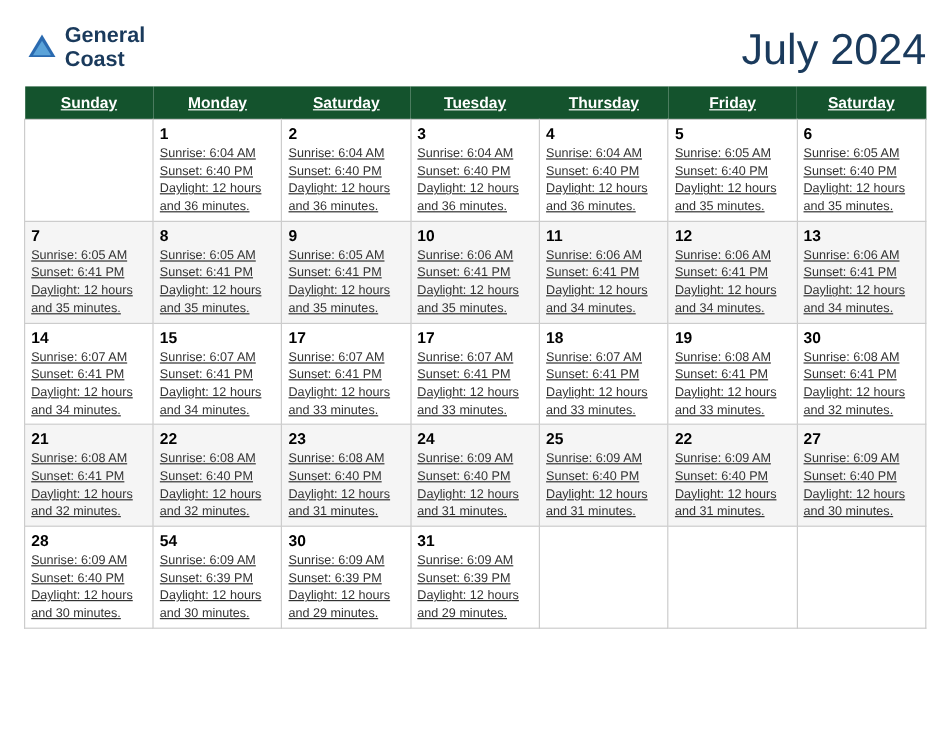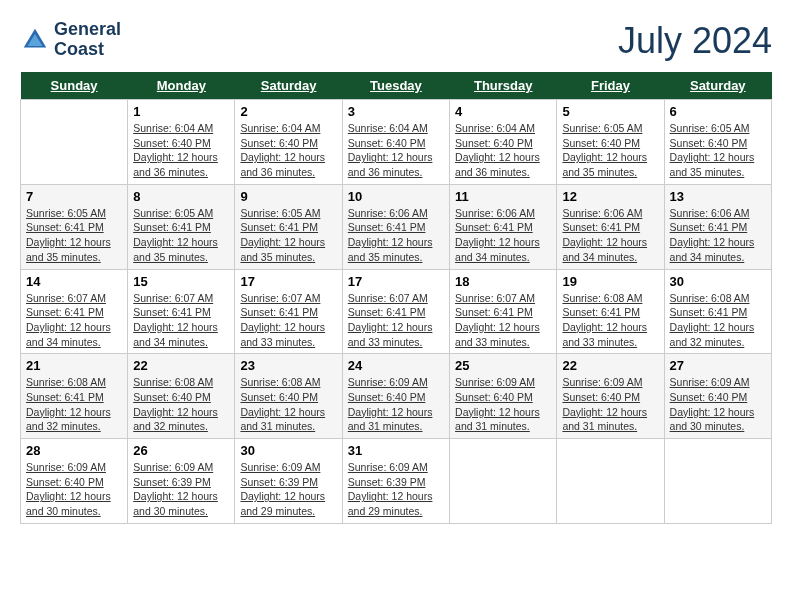--- a/index.html
+++ b/index.html
@@ -315,21 +315,21 @@
       </tr>
       <tr>
         <td>
           <div class="day-number">28</div>
           <div class="day-info" style="white-space: pre-line;">Sunrise: 6:09 AM
 Sunset: 6:40 PM
 Daylight: 12 hours
 and 30 minutes.</div>
         </td>
         <td>
-          <div class="day-number">26</div>
+          <div class="day-number">54</div>
           <div class="day-info" style="white-space: pre-line;">Sunrise: 6:09 AM
 Sunset: 6:39 PM
 Daylight: 12 hours
 and 30 minutes.</div>
         </td>
         <td>
           <div class="day-number">30</div>
           <div class="day-info" style="white-space: pre-line;">Sunrise: 6:09 AM
 Sunset: 6:39 PM
 Daylight: 12 hours

